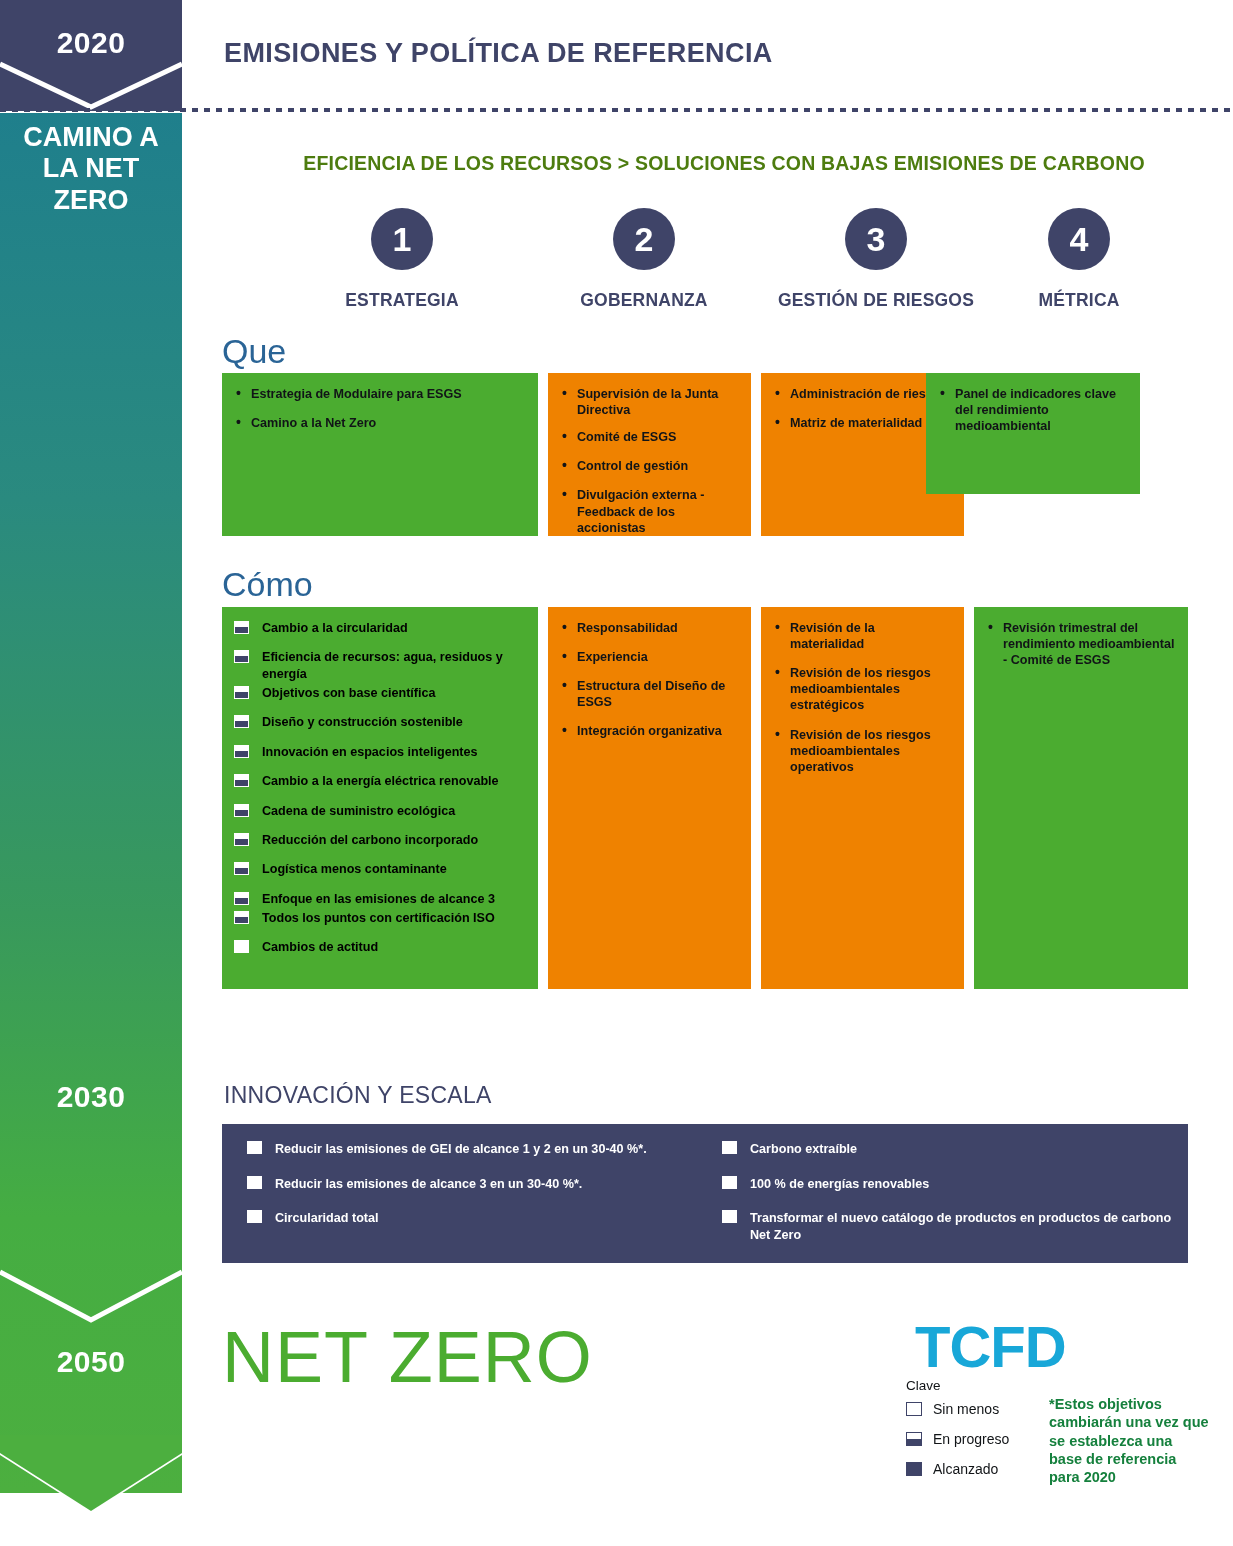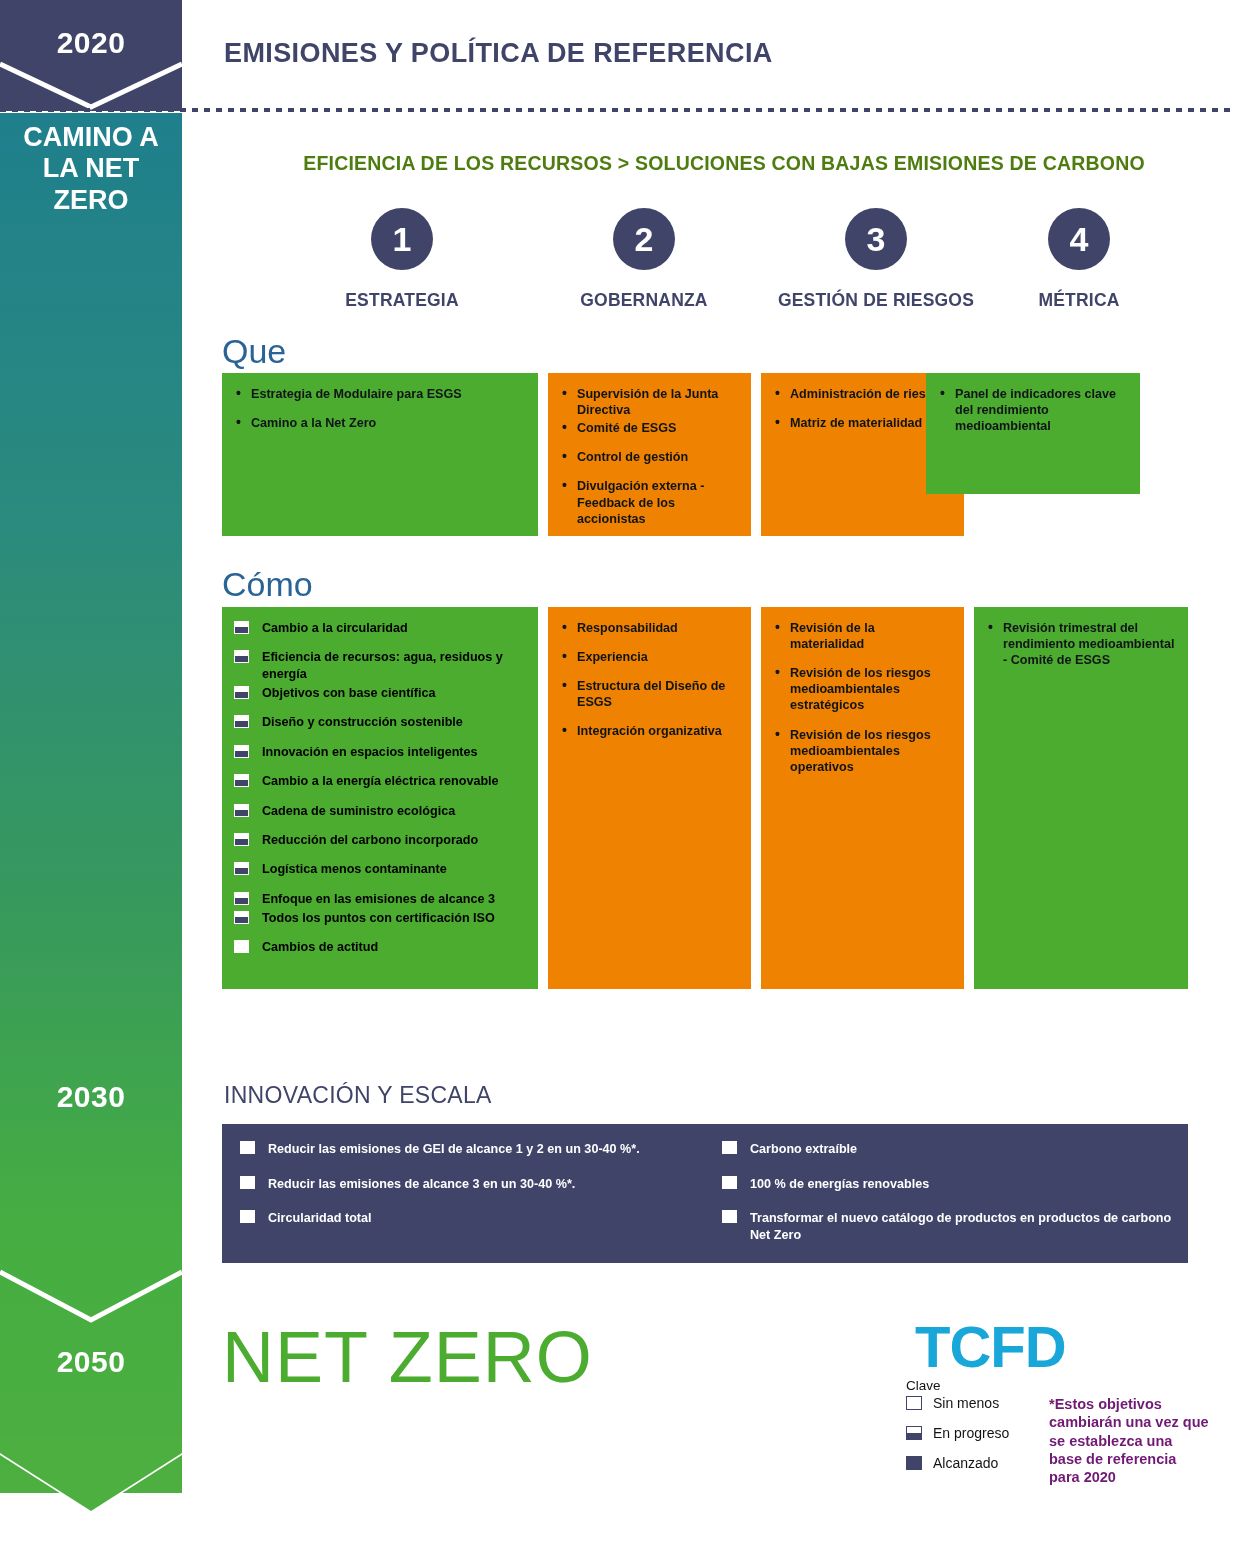--- a/index.html
+++ b/index.html
@@ -88,21 +88,21 @@
   ul.bullets { list-style: none; }
   ul.bullets li {
     position: relative; padding-left: 17px;
     color: #111417; font-size: 12.6px; font-weight: 700; line-height: 1.28;
     margin-bottom: 13px;
   }
   ul.bullets li::before {
     content: "\2022"; position: absolute; left: 2px; top: -1px;
     font-size: 14px; line-height: 1.28;
   }
-  ul.bullets li.tight { margin-bottom: 2px; }
+  ul.bullets li.tight { margin-bottom: 11px; }
 
   
   ul.checks { list-style: none; }
   ul.checks li {
     position: relative; padding-left: 28px;
     color: #000000; font-size: 12.6px; font-weight: 700; line-height: 1.3;
     margin-bottom: 13px;
   }
   ul.checks li.tight { margin-bottom: 3px; }
   .cbox {
@@ -112,21 +112,21 @@
   .cbox.progress { background: linear-gradient(to bottom, #ffffff 0%, #ffffff 48%, #3f4468 48%, #3f4468 100%); }
   .cbox.done { background: #3f4468; }
   .cbox.none { background: #ffffff; }
 
   
   .innov-panel {
     position: absolute; left: 222px; top: 1124px;
     width: 966px; height: 139px; background: #3f4468;
   }
   .innov-col { position: absolute; top: 17px; }
-  .innov-col.left { left: 18px; width: 460px; }
+  .innov-col.left { left: 25px; width: 460px; }
   .innov-col.right { left: 500px; width: 450px; }
   ul.innov-list { list-style: none; }
   ul.innov-list li {
     position: relative; padding-left: 28px;
     color: #ffffff; font-size: 12.6px; font-weight: 700; line-height: 1.32;
     margin-bottom: 18px;
   }
   ul.innov-list .cbox { top: 0px; border-color: #ffffff; }
 
   
@@ -135,31 +135,31 @@
     color: #4bac30; font-size: 72px; font-weight: 400; letter-spacing: 1px;
   }
 
   
   .tcfd {
     position: absolute; left: 915px; top: 1318px;
     color: #18a7d8; font-size: 58px; font-weight: 700; letter-spacing: -1px;
     line-height: 1;
   }
   .legend { position: absolute; left: 906px; top: 1378px; width: 130px; }
-  .legend-title { color: #111417; font-size: 13.5px; font-weight: 400; margin-bottom: 1px; }
+  .legend-title { color: #111417; font-size: 13.5px; font-weight: 400; margin-bottom: 7px; }
   .legend-row {
     position: relative; padding-left: 27px; margin-bottom: 12px;
     color: #111417; font-size: 14px; font-weight: 400; line-height: 18px;
   }
   .legend-row .cbox { top: 2px; width: 16px; height: 14px; border: 1px solid #3f4468; }
   .legend-row .cbox.none { background: #ffffff; }
 
   .footnote {
     position: absolute; left: 1049px; top: 1395px; width: 160px;
-    color: #701a75; font-size: 14.5px; font-weight: 700; line-height: 1.26;
+    color: #15803d; font-size: 14.5px; font-weight: 700; line-height: 1.26;
   }
 </style>
 </head>
 <body>
 
 <div id="page">
 
   <div id="rail">
     <div class="rail-body"></div>
     <div class="rail-top"></div>

